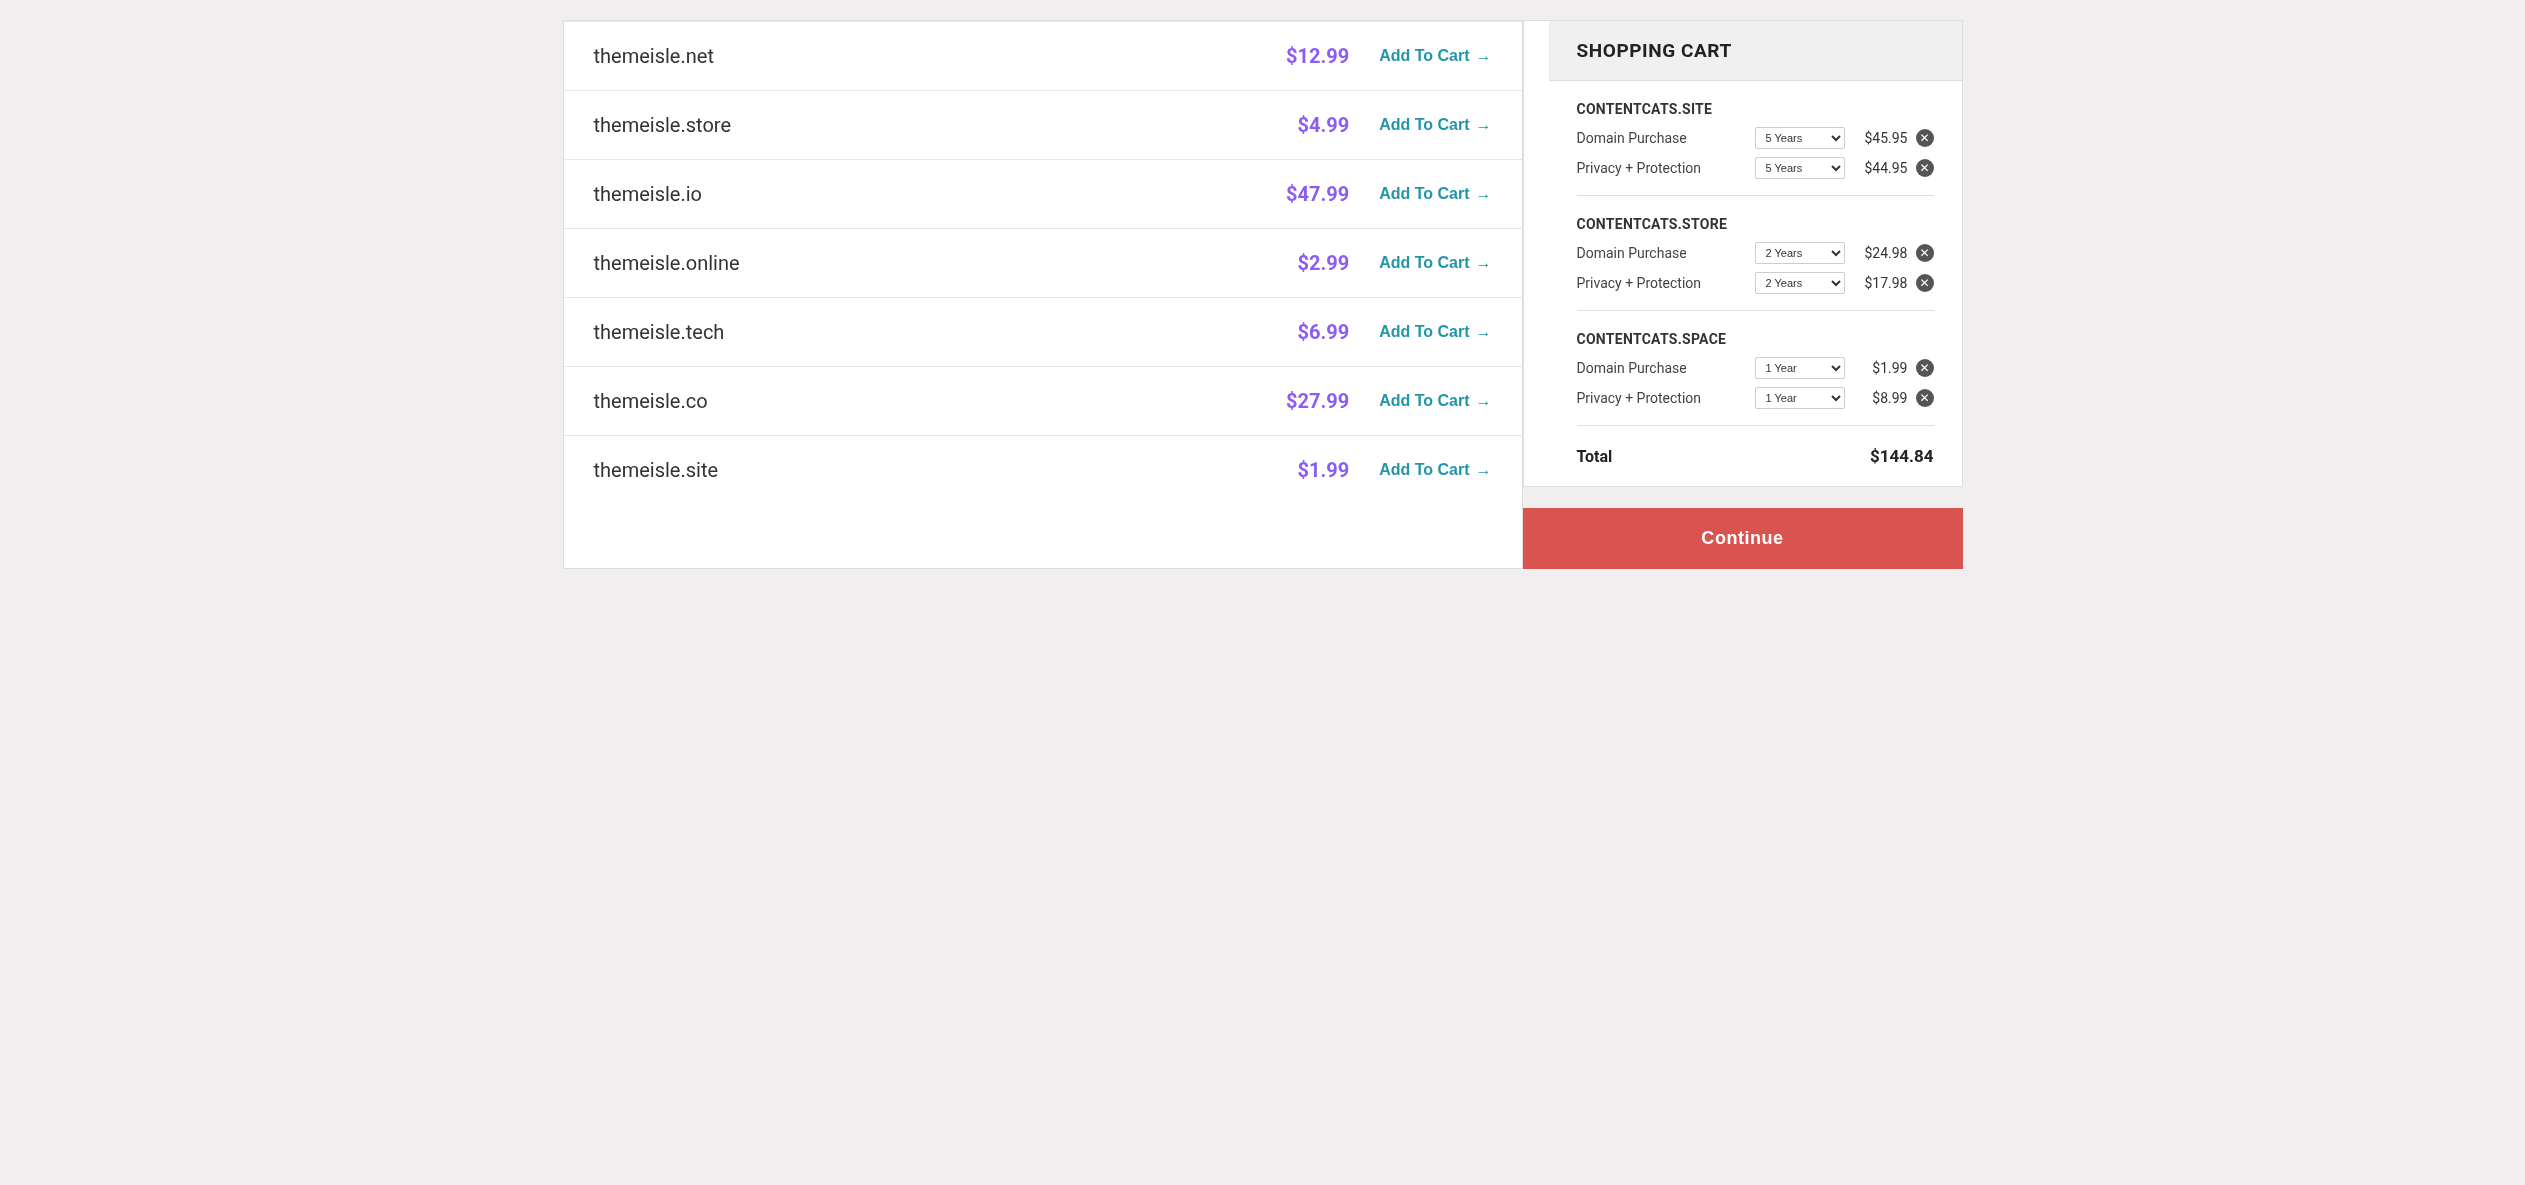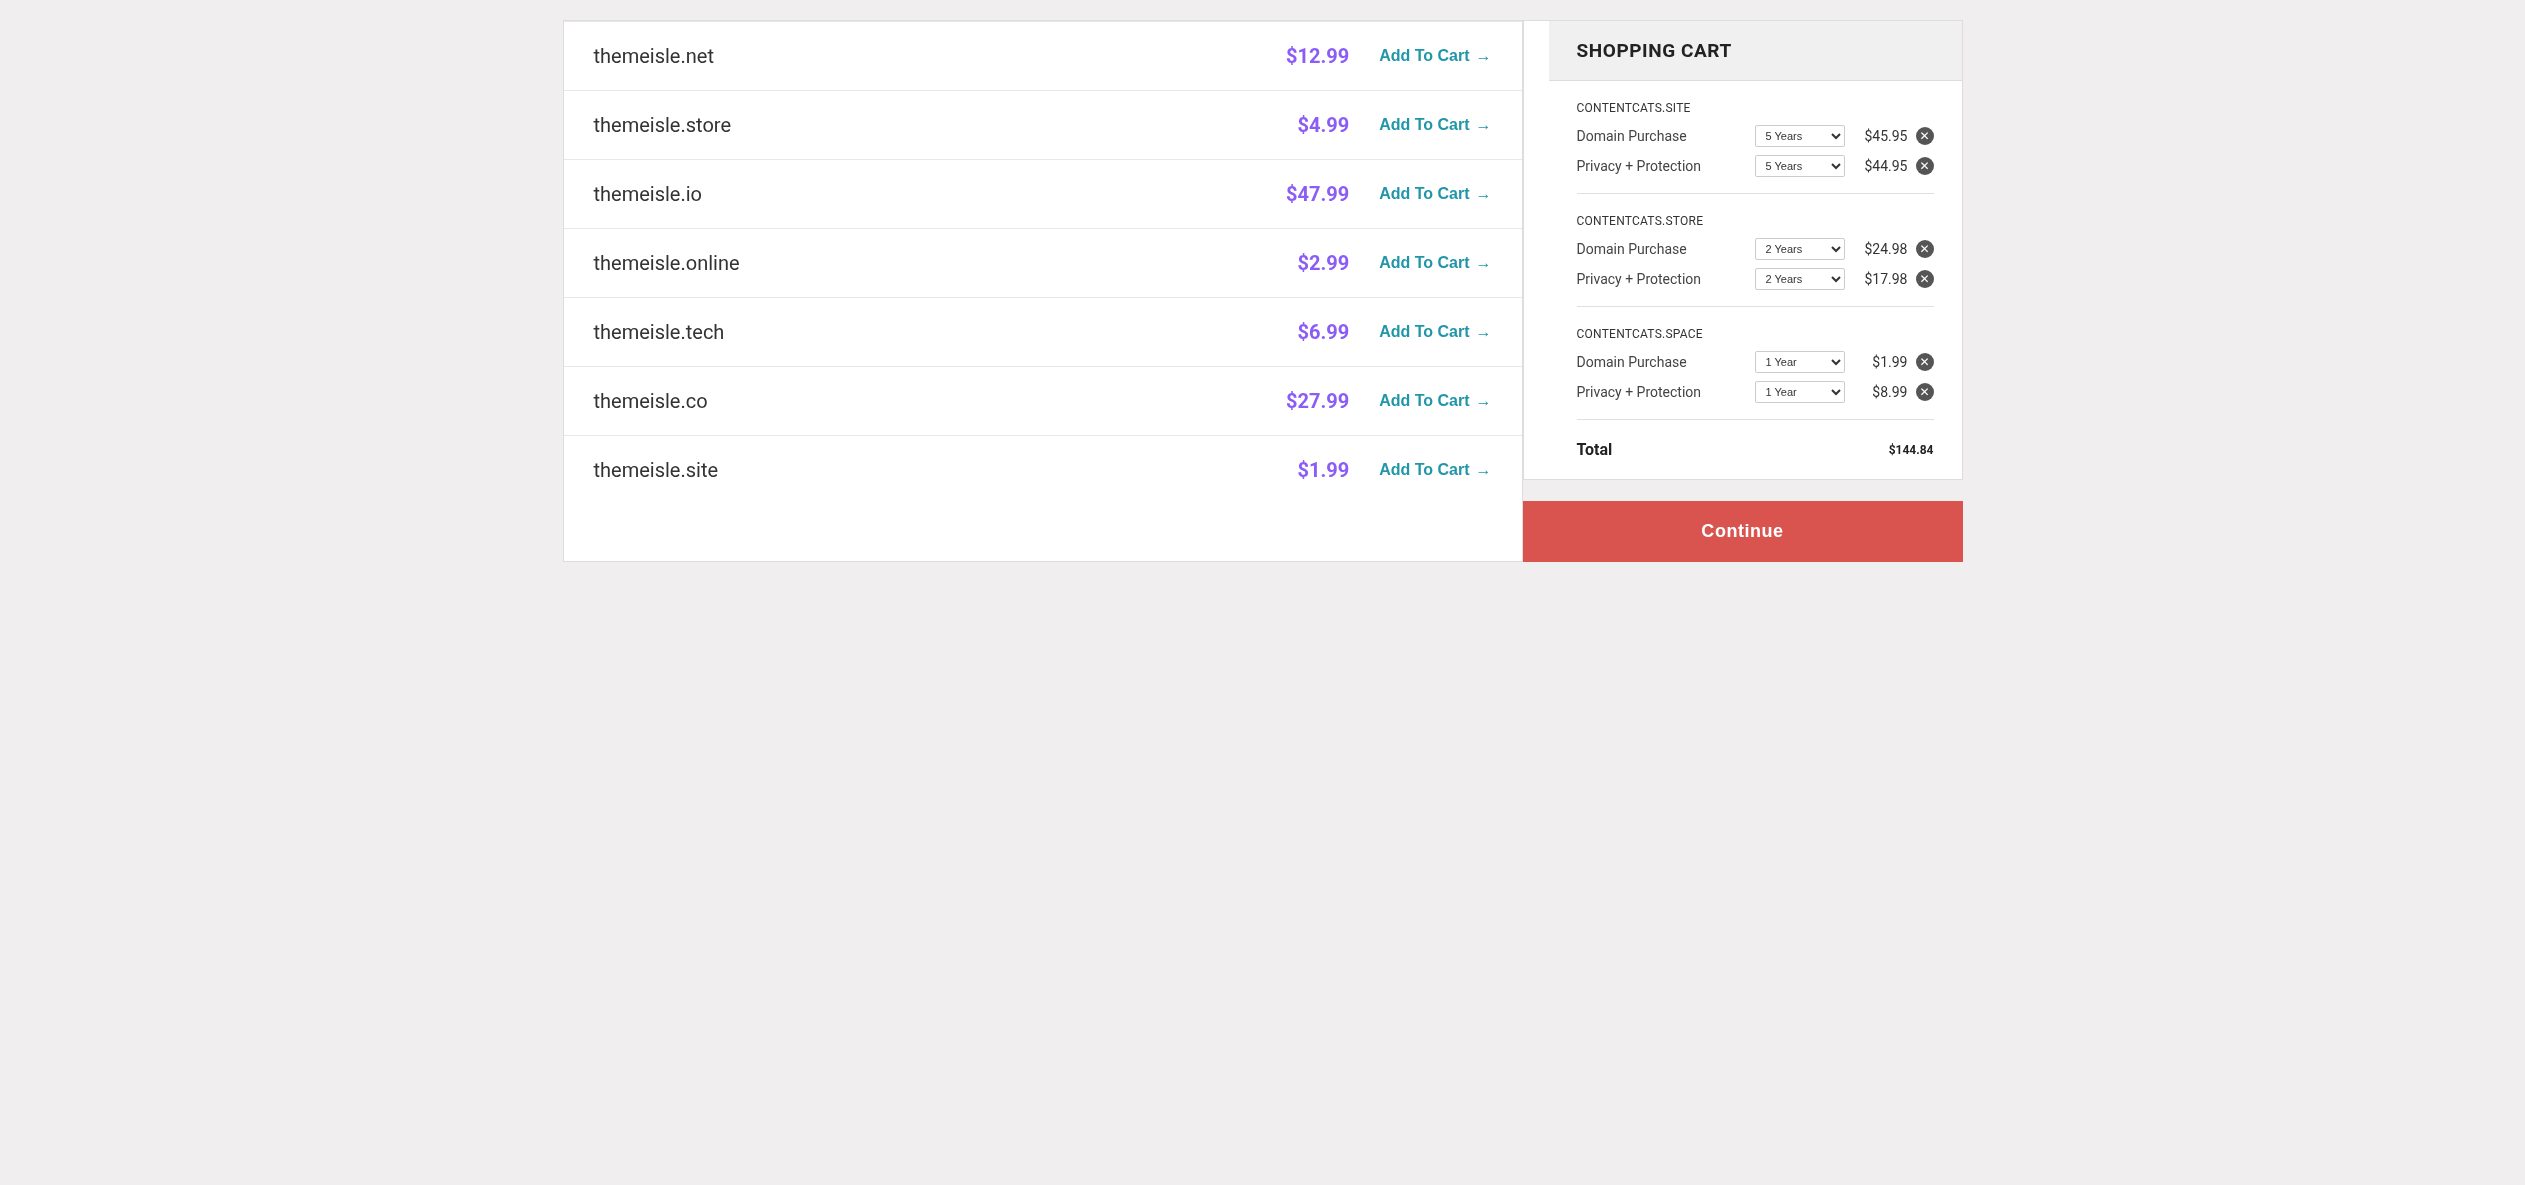--- a/index.html
+++ b/index.html
@@ -95,22 +95,22 @@
     .cart-body {
       padding: 20px 28px;
     }
     .cart-domain-group {
       margin-bottom: 20px;
     }
     .cart-domain-group:last-child {
       margin-bottom: 0;
     }
     .cart-domain-title {
-      font-size: 12px;
-      font-weight: 400;
+      font-size: 14px;
+      font-weight: 700;
       color: #333;
       margin-bottom: 10px;
       letter-spacing: 0.02em;
     }
     .cart-item-row {
       display: flex;
       align-items: center;
       justify-content: space-between;
       margin-bottom: 8px;
     }
@@ -164,21 +164,21 @@
       justify-content: space-between;
       align-items: center;
       padding-top: 4px;
     }
     .cart-total-label {
       font-size: 16px;
       font-weight: 700;
       color: #222;
     }
     .cart-total-price {
-      font-size: 12px;
+      font-size: 17px;
       font-weight: 700;
       color: #222;
     }
     .continue-btn {
       background: #d9534f;
       color: #fff;
       border: none;
       padding: 20px;
       font-size: 18px;
       font-weight: 600;

